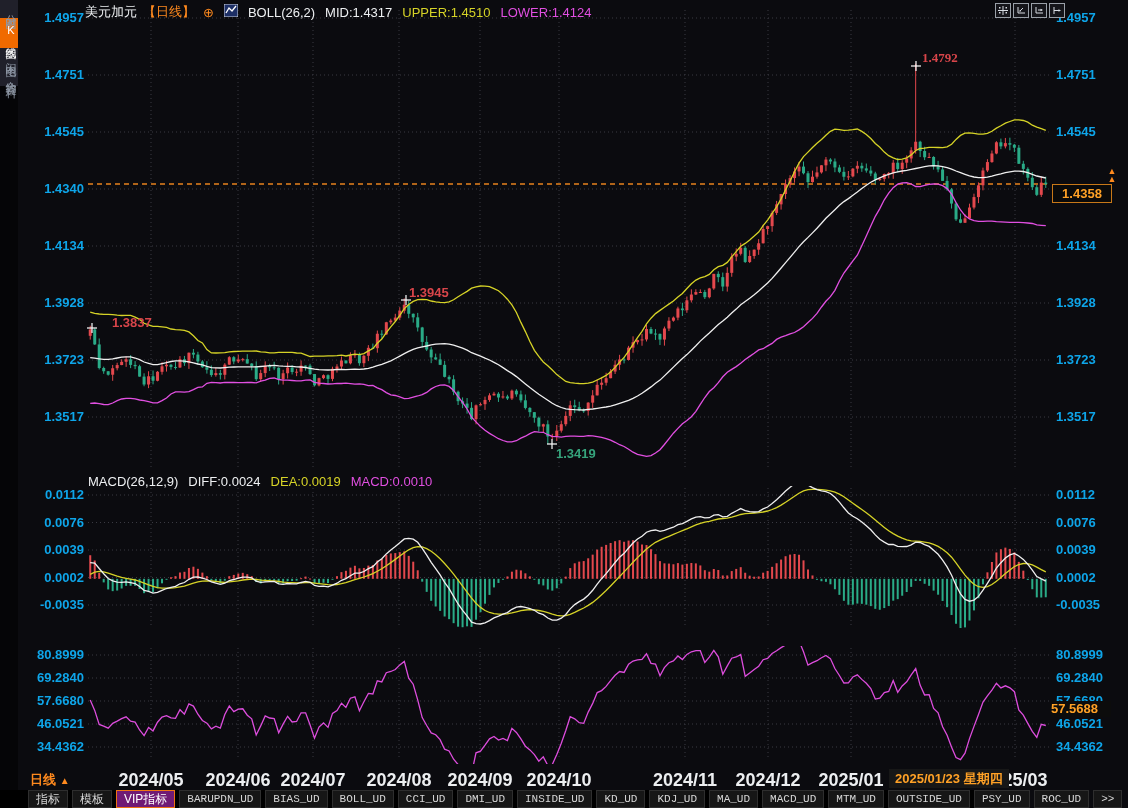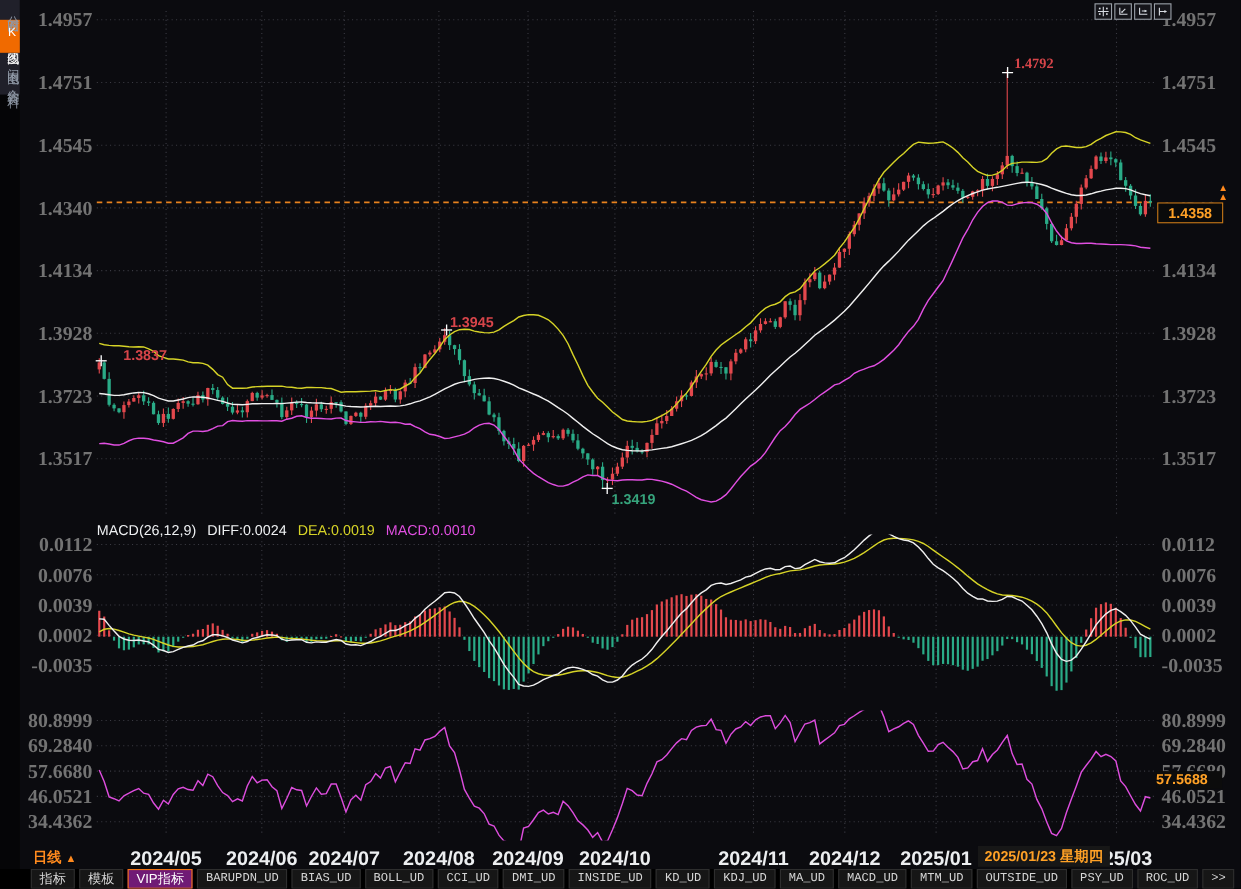--- a/index.html
+++ b/index.html
@@ -11,21 +11,21 @@
   #sidebar .tabcol{position:absolute;left:0;top:0;width:18px;background:#20202a;}
   .vtab{width:18px;writing-mode:vertical-rl;text-orientation:upright;font-size:11px;
         color:#8f98a6;padding:6px 0;text-align:center;letter-spacing:2px;cursor:pointer;}
   .vtab.active{background:#f06a00;color:#fff;}
   
   .hdr{display:flex;gap:10px;align-items:center;font-size:13px;white-space:nowrap;z-index:5;}
   .orange{color:#ff8a1e;} .yellow{color:#d6d327;} .magenta{color:#e14fe1;} .white{color:#eef0f2;}
   
   #chart-svg{position:absolute;left:0;top:0;z-index:1;}
   
-  .tick{position:absolute;font-size:18px;font-weight:bold;color:#737373;line-height:14px;font-family:Liberation Serif, serif;}
+  .tick{position:absolute;font-size:13px;font-weight:bold;color:#0ea5e9;line-height:14px;}
   .tick.left{width:66px;text-align:right;left:18px;}
   .tick.right{left:1056px;text-align:left;}
   .month{position:absolute;top:770px;width:70px;text-align:center;font-size:18px;font-weight:bold;color:#eceef0;}
   
   .badge-price{left:1052px;top:184px;width:58px;height:17px;border:1px solid #c87818;background:#0a0a0a;
       color:#ffa126;font-size:13px;font-weight:bold;text-align:center;line-height:17px;z-index:4;}
   .badge-rsi{left:1051px;top:701px;width:60px;height:16px;background:#0c0c0c;color:#ffa126;
       font-size:13px;font-weight:bold;text-align:left;line-height:16px;z-index:4;}
   .badge-date{left:889px;top:769px;height:17px;padding:1px 6px;background:#171717;color:#ffa126;
       font-size:13px;font-weight:bold;line-height:17px;z-index:4;white-space:nowrap;}
@@ -779,20 +779,35 @@
 
   <div id="sidebar" class="abs">
     <div class="tabcol" id="sidebar-tabs">
         <div class="vtab">分时图</div>
         <div class="vtab active">K线图</div>
         <div class="vtab">闪电图</div>
         <div class="vtab">合约资料</div>
       </div>
   </div>
 
+  <div class="hdr abs" style="left:85px;top:3px;">
+    <span class="white">美元加元</span>
+    <span class="orange" style="margin-left:-4px;">【日线】</span>
+    <span class="orange" style="margin-left:-2px;">⊕</span>
+    <span>
+      <svg width="14" height="13">
+          <rect x="0" y="0" width="14" height="13" fill="#1d2f66" stroke="#cfd4dd"></rect>
+          <polyline points="2,9 5,4 8,7 12,2" fill="none" stroke="#fff" stroke-width="1.3"></polyline>
+        </svg>
+    </span>
+    <span class="white">BOLL(26,2)</span>
+    <span class="white">MID:1.4317</span>
+    <span class="yellow">UPPER:1.4510</span>
+    <span class="magenta">LOWER:1.4124</span>
+  </div>
 
   <div id="tr-icons" class="abs">
     <div class="icobox">
       <svg width="10" height="9">
           <line x1="5" y1="0" x2="5" y2="9" stroke="#d8dce2"></line>
           <line x1="0" y1="4.5" x2="10" y2="4.5" stroke="#d8dce2"></line>
           <rect x="1" y="1" width="1.5" height="1.5" fill="#d8dce2"></rect>
           <rect x="7.5" y="1" width="1.5" height="1.5" fill="#d8dce2"></rect>
           <rect x="1" y="6" width="1.5" height="1.5" fill="#d8dce2"></rect>
           <rect x="7.5" y="6" width="1.5" height="1.5" fill="#d8dce2"></rect>

